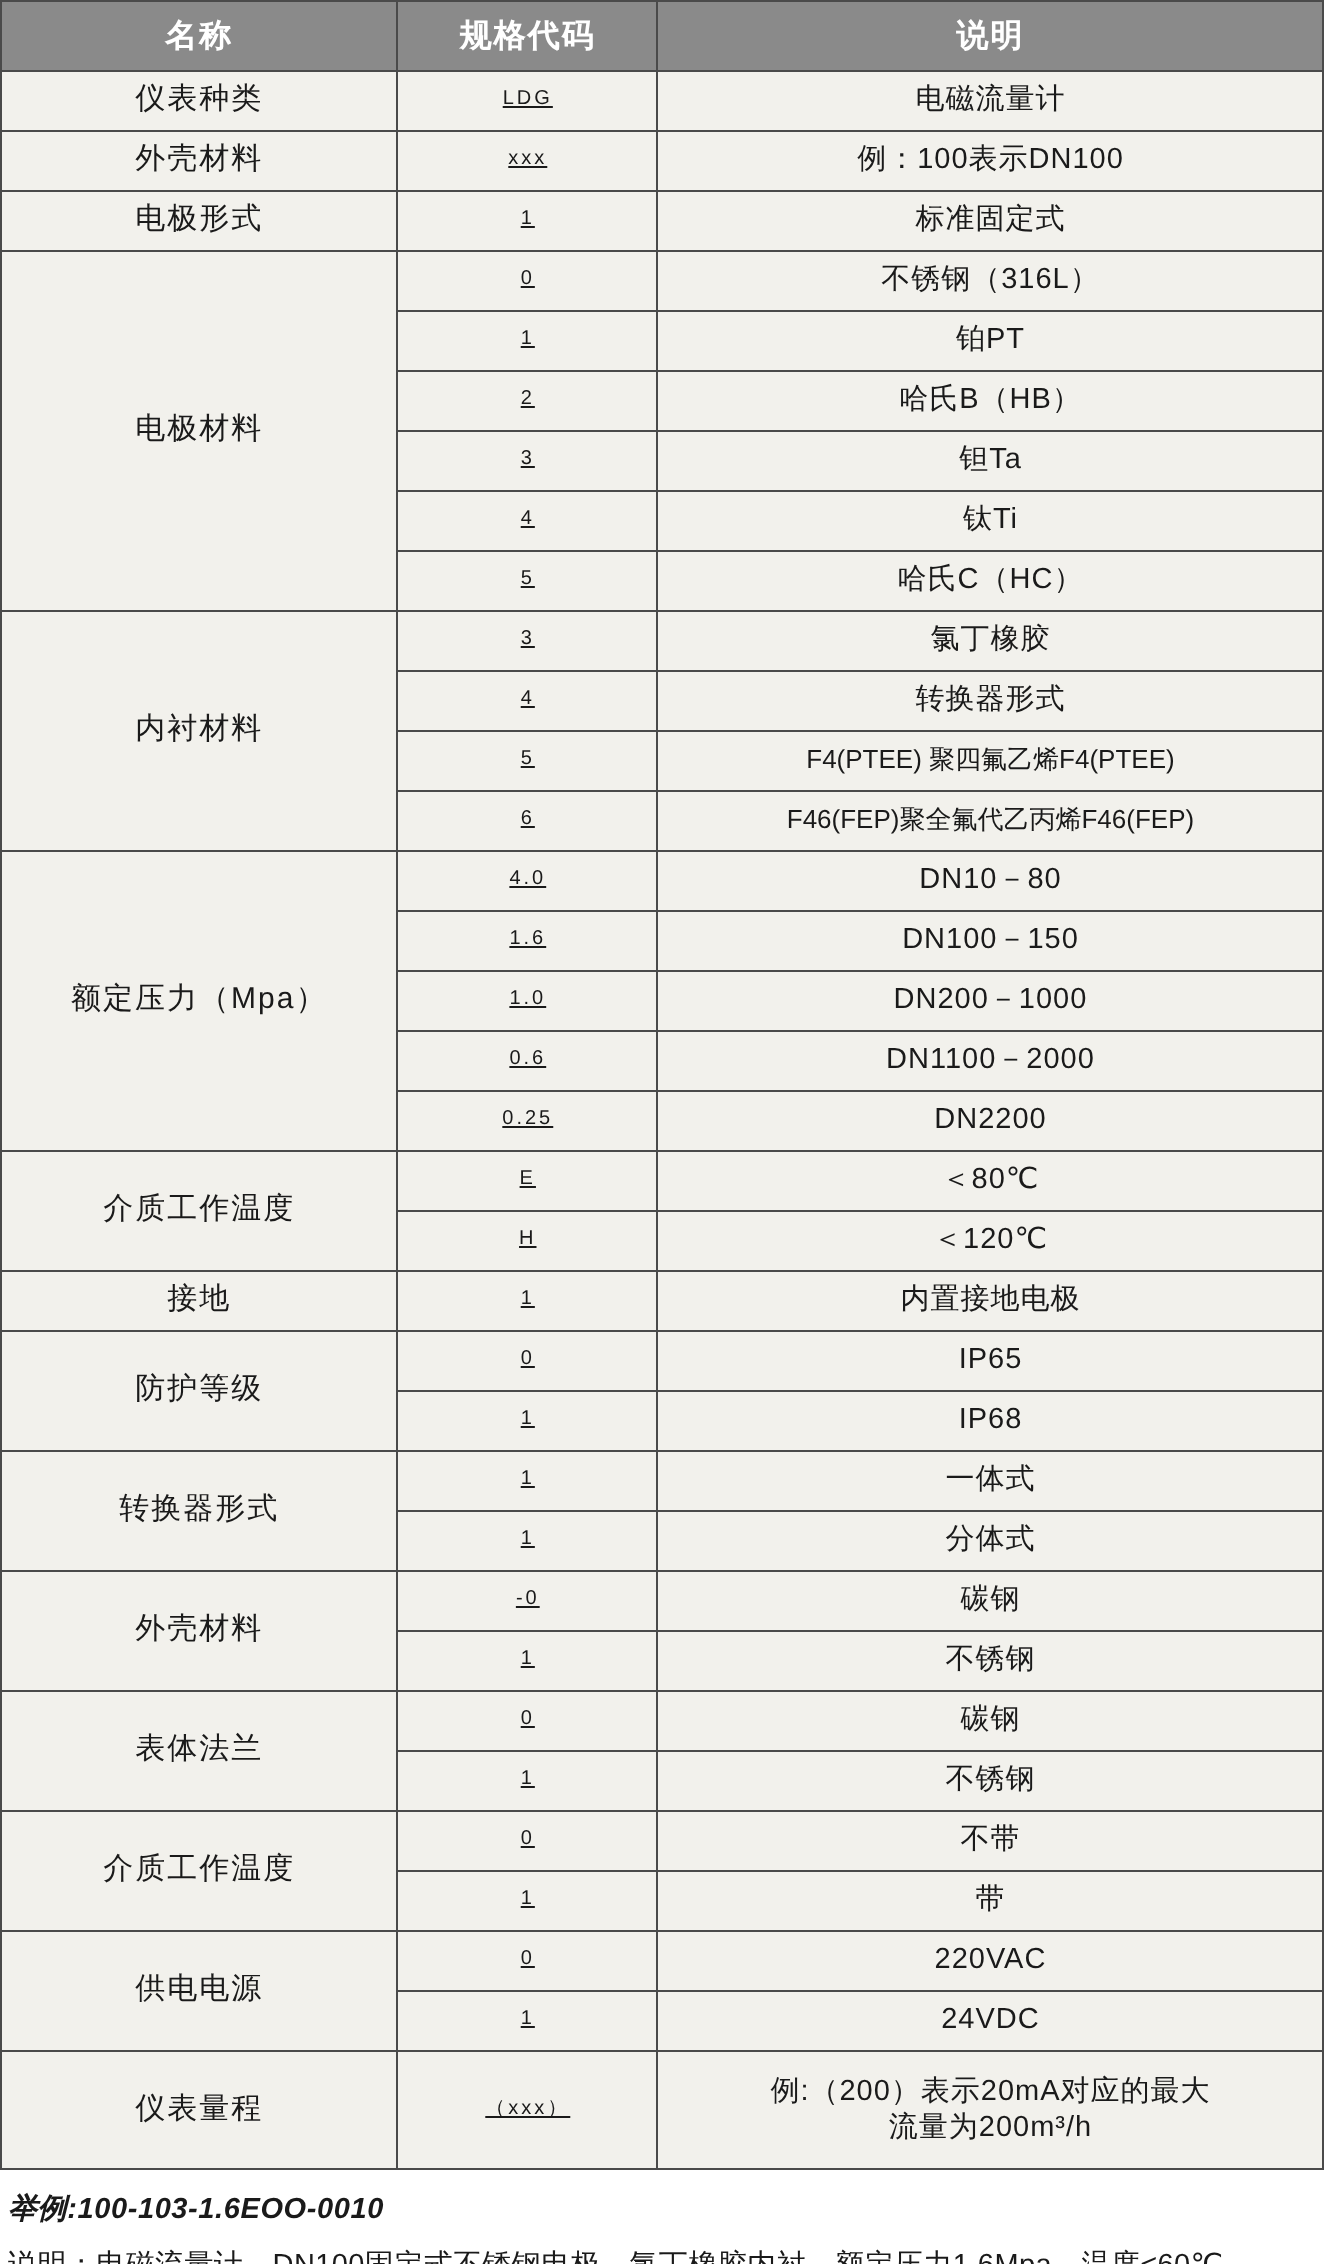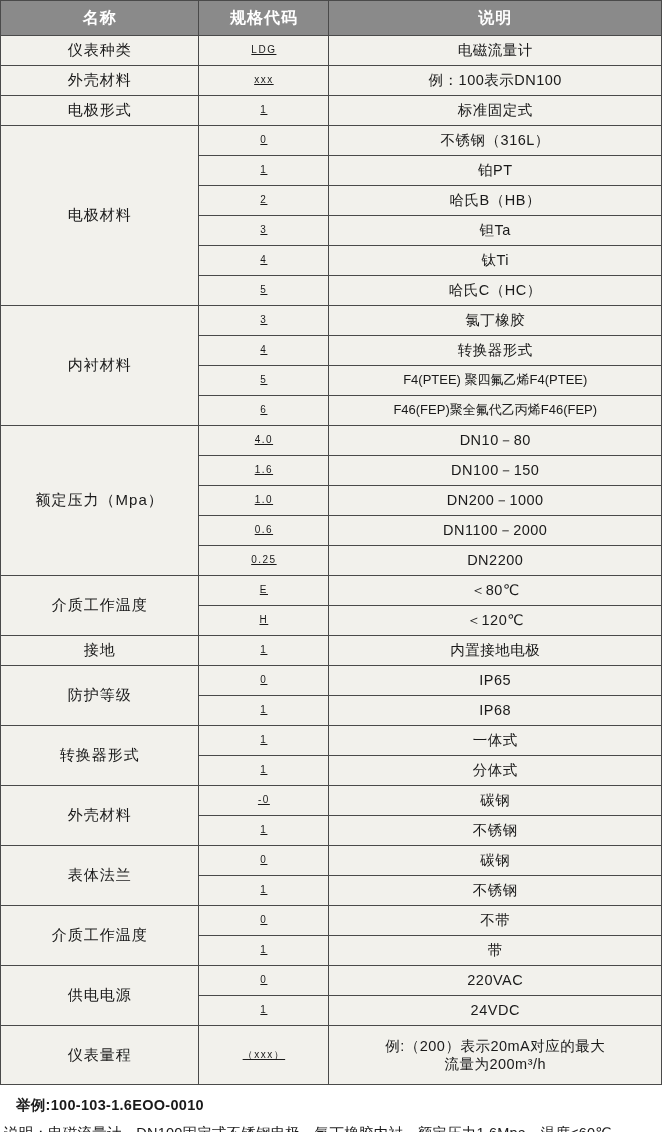--- a/index.html
+++ b/index.html
@@ -64,23 +64,24 @@
   }
   .col-name { width: 198px; }
   .col-code { width: 130px; }
   .col-desc { width: 332px; }
   .notes {
     padding: 10px 6px 8px 4px;
     font-size: 14.5px;
     line-height: 1.5;
   }
   .notes .example {
-    margin: 0 0 6px 12px;
+    margin: 0 0 6px 0;
     font-weight: bold;
     letter-spacing: 0.3px;
+    font-style: italic;
   }
   .notes .explain {
     margin: 0;
     letter-spacing: 0.2px;
   }
 </style>
 </head>
 <body>
 
 <div class="page">

